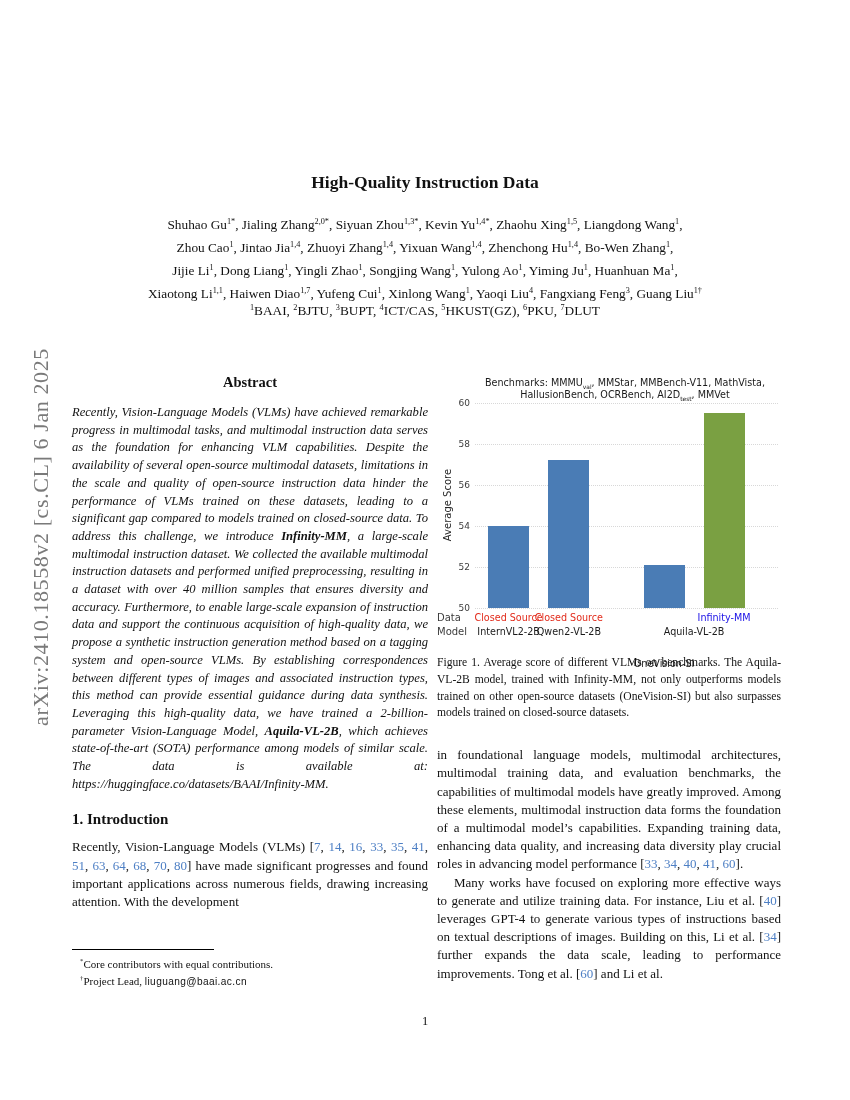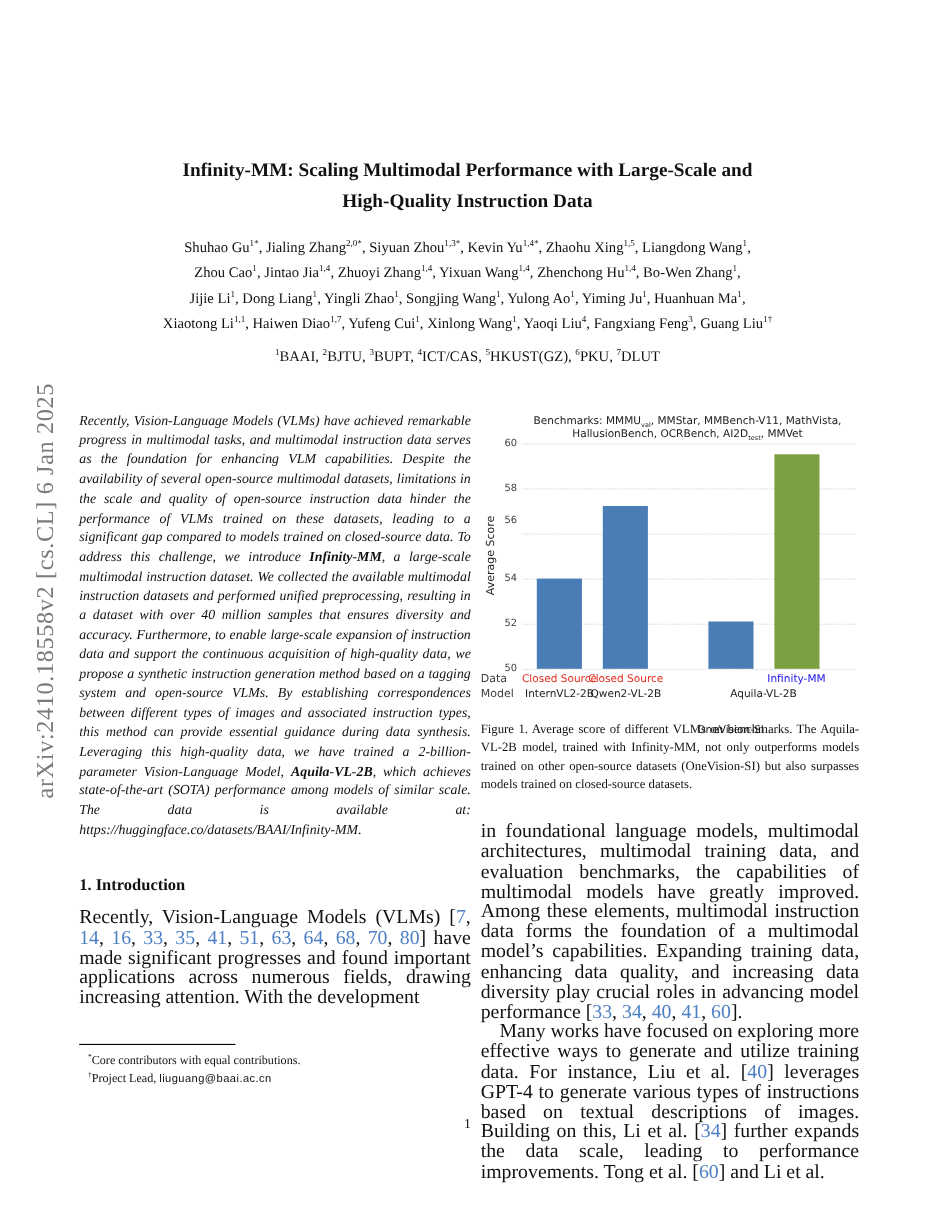--- a/index.html
+++ b/index.html
@@ -7,35 +7,35 @@
   body{position:relative;background:#ffffff;color:#111;font-family:"Liberation Serif",serif;overflow:hidden}
 
   .watermark{position:absolute;top:537px;left:41px;transform:translate(-50%,-50%) rotate(-90deg);
     white-space:nowrap;font-size:22px;letter-spacing:.6px;color:var(--watermark-gray,#7a7a7a);
     font-family:"Liberation Serif",serif}
 
   .title{position:absolute;top:140px;left:55px;right:55px;text-align:center;
     font-size:17.5px;font-weight:700;line-height:28px}
   .authors{position:absolute;top:213px;left:62px;right:62px;text-align:center;
     font-size:13.3px;line-height:23px}
-  .affiliations{position:absolute;top:316px;left:62px;right:62px;text-align:center;font-size:13.3px}
+  .affiliations{position:absolute;top:303px;left:62px;right:62px;text-align:center;font-size:13.3px}
   sup{font-size:.62em;vertical-align:super;line-height:0}
   sub{font-size:.62em;vertical-align:sub;line-height:0}
 
   .col-left{position:absolute;left:72px;top:374px;width:356px}
   .col-right{position:absolute;left:437px;top:375px;width:344px}
 
   .abstract-heading{text-align:center;font-weight:700;font-size:14.5px;margin-bottom:13px}
   .abstract{font-style:italic;font-size:12.6px;line-height:17.7px;text-align:justify}
   .rt-b{font-weight:700}
   .rt-c{color:var(--citation-blue,#4d7fc4)}
   .rt-m{font-family:Liberation Sans, sans-serif;font-style:normal;font-size:.92em;letter-spacing:.4px}
 
-  .section-heading{font-size:15px;font-weight:700;margin-top:34px;margin-bottom:10px}
-  .body-text{font-size:18px;line-height:18.2px;text-align:justify}
+  .section-heading{font-size:15px;font-weight:700;margin-top:18px;margin-bottom:10px}
+  .body-text{font-size:13px;line-height:18.2px;text-align:justify}
 
   .footnotes{position:absolute;left:72px;top:949px;width:356px;font-size:11px;line-height:16.5px}
   .footnotes .rule{width:142px;border-top:1px solid #000;margin-bottom:6px}
   .footnotes p{padding-left:8px}
 
   .figure{position:relative}
   .chart{position:relative;width:344px;height:272px;font-family:"DejaVu Sans",sans-serif;color:#1a1a1a}
   .chart-title{position:absolute;top:2px;left:32px;right:0;text-align:center;font-size:9.6px;line-height:11.6px;color:#1a1a1a}
   .chart-ylabel{position:absolute;top:130px;left:10px;transform:translate(-50%,-50%) rotate(-90deg);
     font-size:10px;color:#262626;white-space:nowrap}
@@ -51,33 +51,34 @@
 
   .page-number{position:absolute;top:1014px;left:0;right:0;text-align:center;font-size:12.5px}
 </style>
 </head>
 <body>
 
 <div class="watermark">arXiv:2410.18558v2  [cs.CL]  6 Jan 2025</div>
 
 <header>
   <h1 class="title">
-    <span>Infinity-MM: Scaling Multimodal Performance with Large-Scale and</span><br>
+    <br>
     <span>High-Quality Instruction Data</span>
   </h1>
   <div class="authors">
     <div>Shuhao Gu<sup>1*</sup>, Jialing Zhang<sup>2,0*</sup>, Siyuan Zhou<sup>1,3*</sup>, Kevin Yu<sup>1,4*</sup>, Zhaohu Xing<sup>1,5</sup>, Liangdong Wang<sup>1</sup>,</div>
     <div>Zhou Cao<sup>1</sup>, Jintao Jia<sup>1,4</sup>, Zhuoyi Zhang<sup>1,4</sup>, Yixuan Wang<sup>1,4</sup>, Zhenchong Hu<sup>1,4</sup>, Bo-Wen Zhang<sup>1</sup>,</div>
     <div>Jijie Li<sup>1</sup>, Dong Liang<sup>1</sup>, Yingli Zhao<sup>1</sup>, Songjing Wang<sup>1</sup>, Yulong Ao<sup>1</sup>, Yiming Ju<sup>1</sup>, Huanhuan Ma<sup>1</sup>,</div>
     <div>Xiaotong Li<sup>1,1</sup>, Haiwen Diao<sup>1,7</sup>, Yufeng Cui<sup>1</sup>, Xinlong Wang<sup>1</sup>, Yaoqi Liu<sup>4</sup>, Fangxiang Feng<sup>3</sup>, Guang Liu<sup>1†</sup></div>
   </div>
   <div class="affiliations"><sup>1</sup>BAAI, <sup>2</sup>BJTU, <sup>3</sup>BUPT, <sup>4</sup>ICT/CAS, <sup>5</sup>HKUST(GZ), <sup>6</sup>PKU, <sup>7</sup>DLUT</div>
 </header>
 
 <div class="col-left">
+  <div class="abstract-heading">Abstract</div>
   <p class="abstract">Recently, Vision-Language Models (VLMs) have achieved remarkable progress in multimodal tasks, and multimodal instruction data serves as the foundation for enhancing VLM capabilities. Despite the availability of several open-source multimodal datasets, limitations in the scale and quality of open-source instruction data hinder the performance of VLMs trained on these datasets, leading to a significant gap compared to models trained on closed-source data. To address this challenge, we introduce <span class="rt-b">Infinity-MM</span>, a large-scale multimodal instruction dataset. We collected the available multimodal instruction datasets and performed unified preprocessing, resulting in a dataset with over 40 million samples that ensures diversity and accuracy. Furthermore, to enable large-scale expansion of instruction data and support the continuous acquisition of high-quality data, we propose a synthetic instruction generation method based on a tagging system and open-source VLMs. By establishing correspondences between different types of images and associated instruction types, this method can provide essential guidance during data synthesis. Leveraging this high-quality data, we have trained a 2-billion-parameter Vision-Language Model, <span class="rt-b">Aquila-VL-2B</span>, which achieves state-of-the-art (SOTA) performance among models of similar scale. The data is available at: https://huggingface.co/datasets/BAAI/Infinity-MM.</p>
   <h2 class="section-heading">1. Introduction</h2>
   <p class="body-text">Recently, Vision-Language Models (VLMs) [<span class="rt-c">7</span>, <span class="rt-c">14</span>, <span class="rt-c">16</span>, <span class="rt-c">33</span>, <span class="rt-c">35</span>, <span class="rt-c">41</span>, <span class="rt-c">51</span>, <span class="rt-c">63</span>, <span class="rt-c">64</span>, <span class="rt-c">68</span>, <span class="rt-c">70</span>, <span class="rt-c">80</span>] have made significant progresses and found important applications across numerous fields, drawing increasing attention. With the development</p>
 </div>
 
 <div class="footnotes">
   <div class="rule"></div>
   <p><sup>*</sup>Core contributors with equal contributions.</p>
   <p><sup>†</sup>Project Lead, <span class="rt-m">liuguang@baai.ac.cn</span></p>
 </div>
@@ -91,21 +92,21 @@
         </div>
         <div class="chart-ylabel">Average Score</div>
         <div class="chart-plot">
           <div class="gridline" style="top: 205px;"></div>
           <div class="ytick" style="top: 199px;">50</div>
           <div class="gridline" style="top: 164px;"></div>
           <div class="ytick" style="top: 158px;">52</div>
           <div class="gridline" style="top: 123px;"></div>
           <div class="ytick" style="top: 117px;">54</div>
           <div class="gridline" style="top: 82px;"></div>
-          <div class="ytick" style="top: 64px;">56</div>
+          <div class="ytick" style="top: 76px;">56</div>
           <div class="gridline" style="top: 41px;"></div>
           <div class="ytick" style="top: 35px;">58</div>
           <div class="gridline" style="top: 0px;"></div>
           <div class="ytick" style="top: -6px;">60</div>
           <div class="bar" style="left: 13.1805px; width: 40.905px; top: 123px; height: 82px; background: rgb(74, 124, 181);"></div>
           <div class="bar" style="left: 73.4775px; width: 40.905px; top: 57.4px; height: 147.6px; background: rgb(74, 124, 181);"></div>
           <div class="bar" style="left: 168.619px; width: 40.905px; top: 161.95px; height: 43.05px; background: rgb(74, 124, 181);"></div>
           <div class="bar" style="left: 228.613px; width: 40.905px; top: 10.25px; height: 194.75px; background: rgb(122, 160, 66);"></div>
         </div>
         <div class="xlab" style="color: rgb(226, 43, 27); left: 11.633px; top: 236px;">Closed Source</div>

